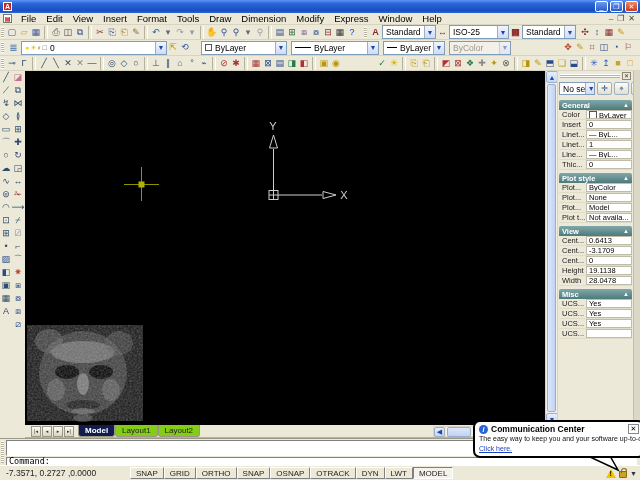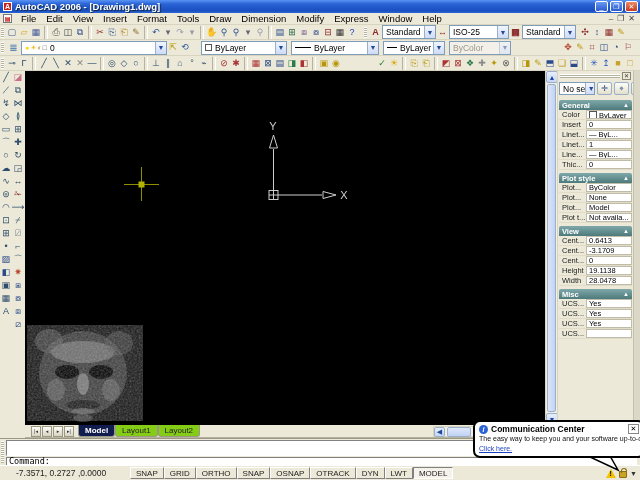--- a/index.html
+++ b/index.html
@@ -121,21 +121,21 @@
   #cmd-history{position:absolute;left:6px;top:1px;right:3px;height:16px;background:#fff;
     border:1px solid #808080;border-right-color:#fff;border-bottom-color:#fff;
     font-size:8.5px;line-height:7.5px;padding:1px 2px;white-space:pre;overflow:hidden;}
   #cmd-current{position:absolute;left:6px;top:18px;right:3px;height:9px;background:#fff;
     border:1px solid #808080;border-right-color:#fff;border-bottom-color:#fff;
     font-size:8.5px;line-height:7px;padding:0 2px;white-space:pre;}
 
   
   #statusbar{position:absolute;left:0;top:465px;width:640px;height:15px;background:#ece9d8;
     border-top:1px solid #fff;display:flex;align-items:center;}
-  #coords{width:130px;padding-left:16px;font-size:8.5px;color:#222;white-space:nowrap;}
+  #coords{width:130px;padding-left:6px;font-size:8.5px;color:#222;white-space:nowrap;}
   #toggles{display:flex;gap:0;}
   .sbtn{height:12px;padding:0 5px;font-size:8px;display:flex;align-items:center;
     background:#ece9d8;border:1px solid;border-color:#fff #808080 #808080 #fff;color:#222;flex:0 0 auto;}
   .sbtn.pressed{border-color:#808080 #fff #fff #808080;background:#f4f2ea;}
   #tray{margin-left:auto;display:flex;align-items:center;gap:3px;padding-right:3px;}
   #warn-tri{width:0;height:0;border-left:5px solid transparent;border-right:5px solid transparent;
     border-bottom:9px solid #f2c200;position:relative;}
   #warn-tri span{position:absolute;left:-1.5px;top:1px;font-size:7px;font-weight:bold;color:#000;line-height:8px;}
   #lock-icon-tray{width:8px;height:7px;background:#c9a227;border:1px solid #8a6d10;border-radius:1px;position:relative;margin-top:3px;}
   #lock-icon-tray::before{content:"";position:absolute;left:1px;top:-4px;width:4px;height:4px;
@@ -155,21 +155,20 @@
   #balloon-link{font-size:7px;color:#1a3fbf;text-decoration:underline;margin-top:1px;display:inline-block;}
   #balloon-tail{position:absolute;left:580px;top:456px;z-index:49;}
 </style>
 </head>
 <body>
 
 <div id="app" data-name="autocad-window">
 
   <div id="titlebar" data-name="title-bar">
     <div id="title-icon" data-name="app-logo-icon">A</div>
-    <span id="title-text" data-name="window-title">AutoCAD 2006 - [Drawing1.dwg]</span>
     <div class="winbtns">
       <div class="winbtn" data-name="minimize-button">_</div>
       <div class="winbtn" data-name="restore-button">❐</div>
       <div class="winbtn close" data-name="close-button">✕</div>
     </div>
   </div>
 
   <div id="menubar" data-name="menu-bar">
     <div id="doc-icon" data-name="document-icon">▤</div>
     <div class="tblist" data-name="menu-items">

